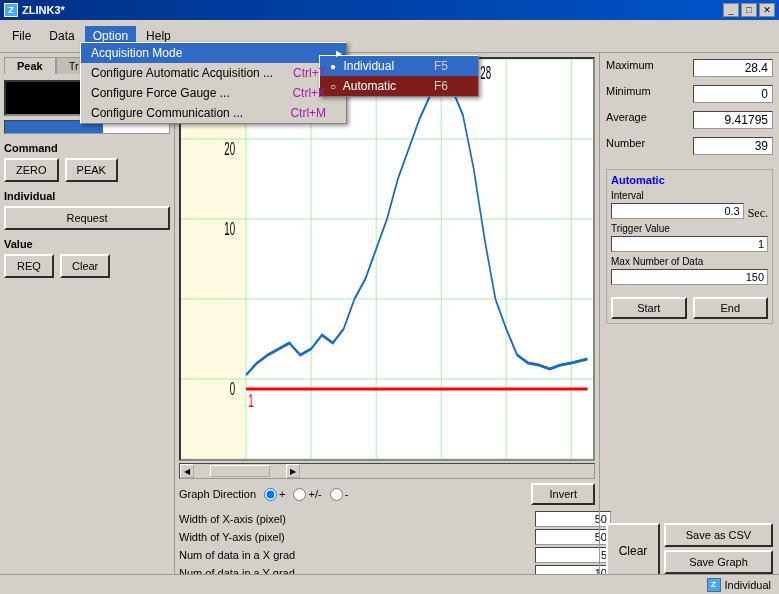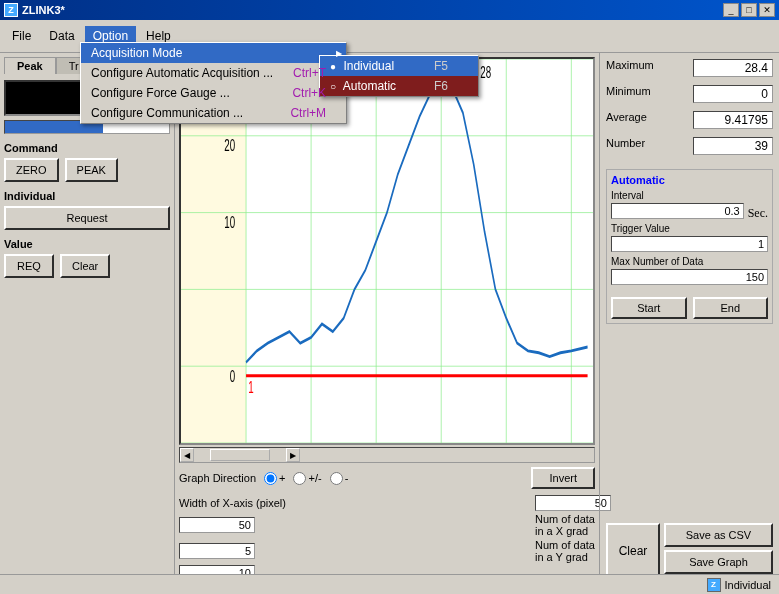--- a/index.html
+++ b/index.html
@@ -664,20 +664,21 @@
       <div class="radio-option">
         <input type="radio" name="direction" style="">
         <span>-</span>
       </div>
       <button class="invert-btn">Invert</button>
     </div>
 
     <div class="axis-settings">
       <span>Width of X-axis (pixel)</span>
       <input class="axis-input" value="50" style="">
+      <span>Width of Y-axis (pixel)</span>
       <input class="axis-input" value="50" style="">
       <span>Num of data in a X grad</span>
       <input class="axis-input" value="5" style="">
       <span>Num of data in a Y grad</span>
       <input class="axis-input" value="10" style="">
     </div>
 
   </div>
 
   <div class="right-panel">

